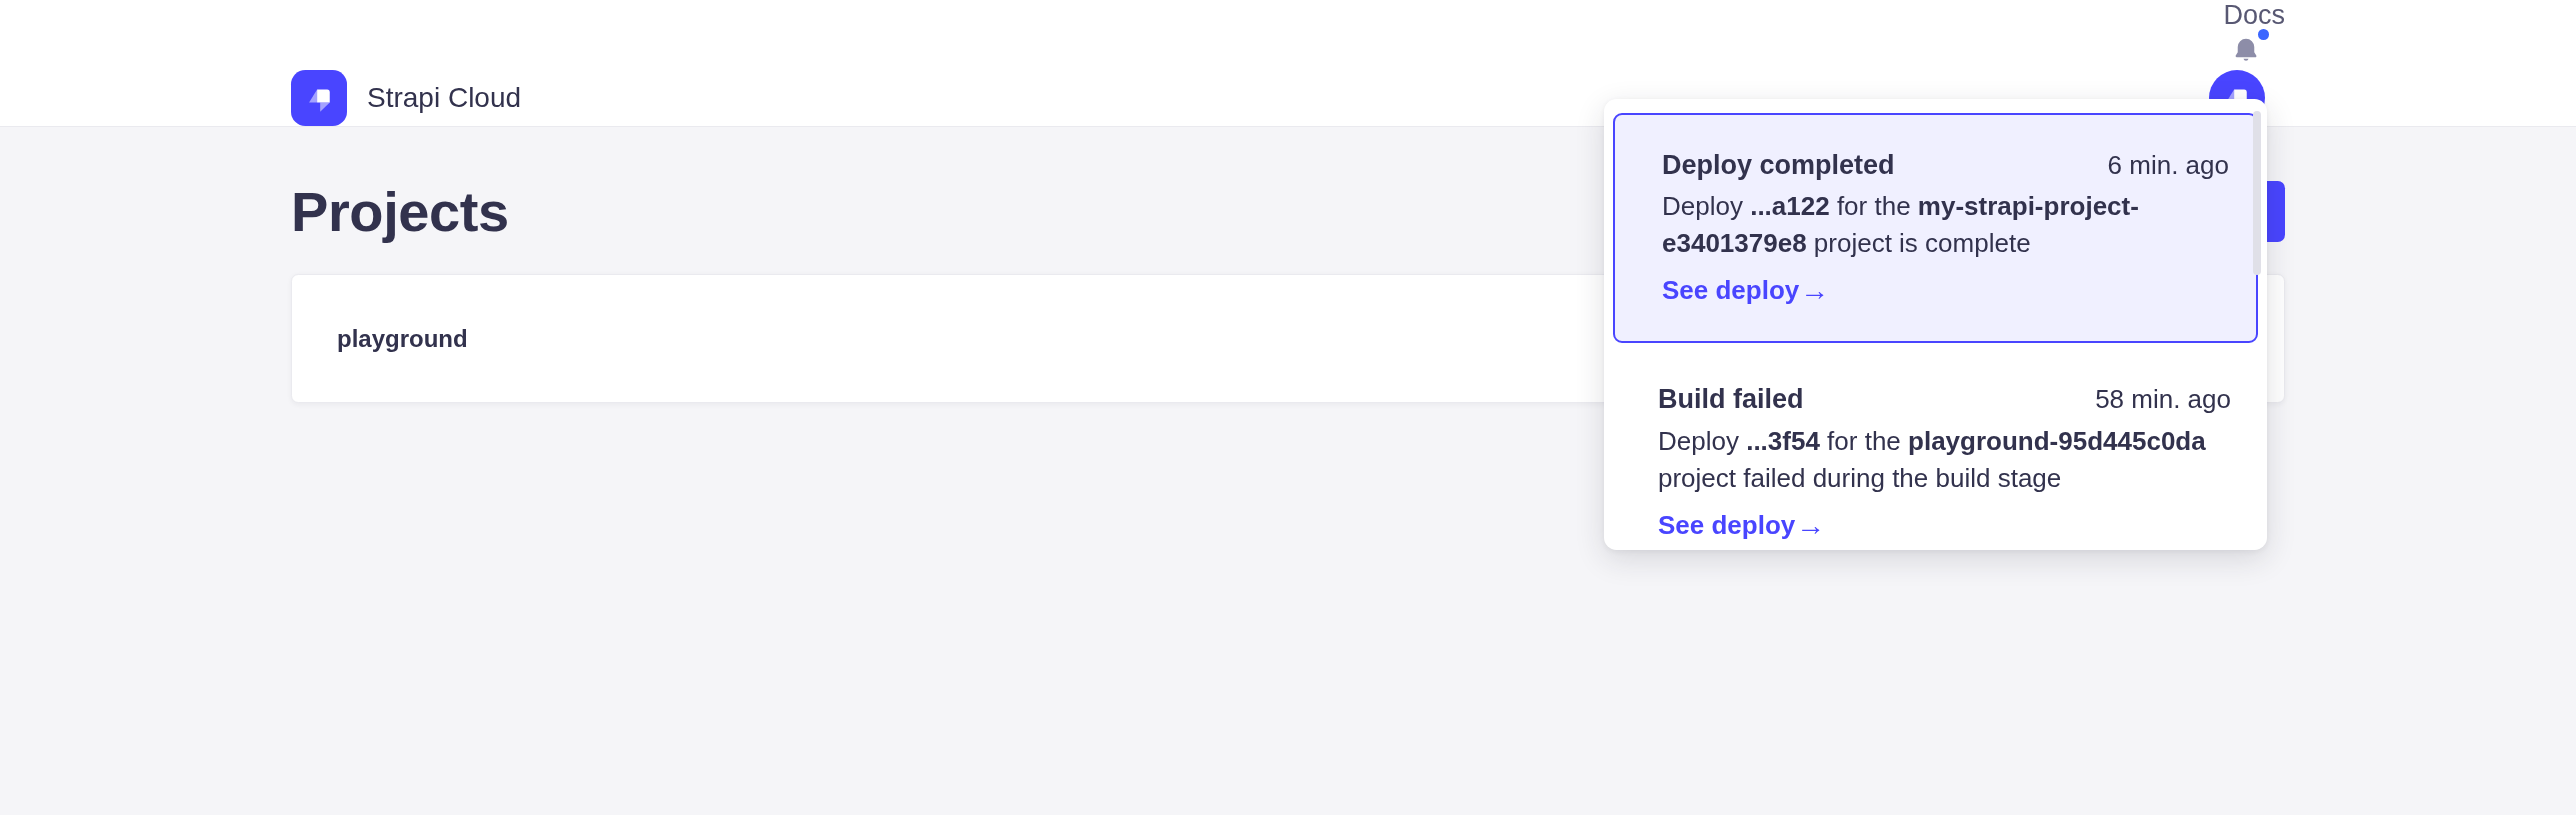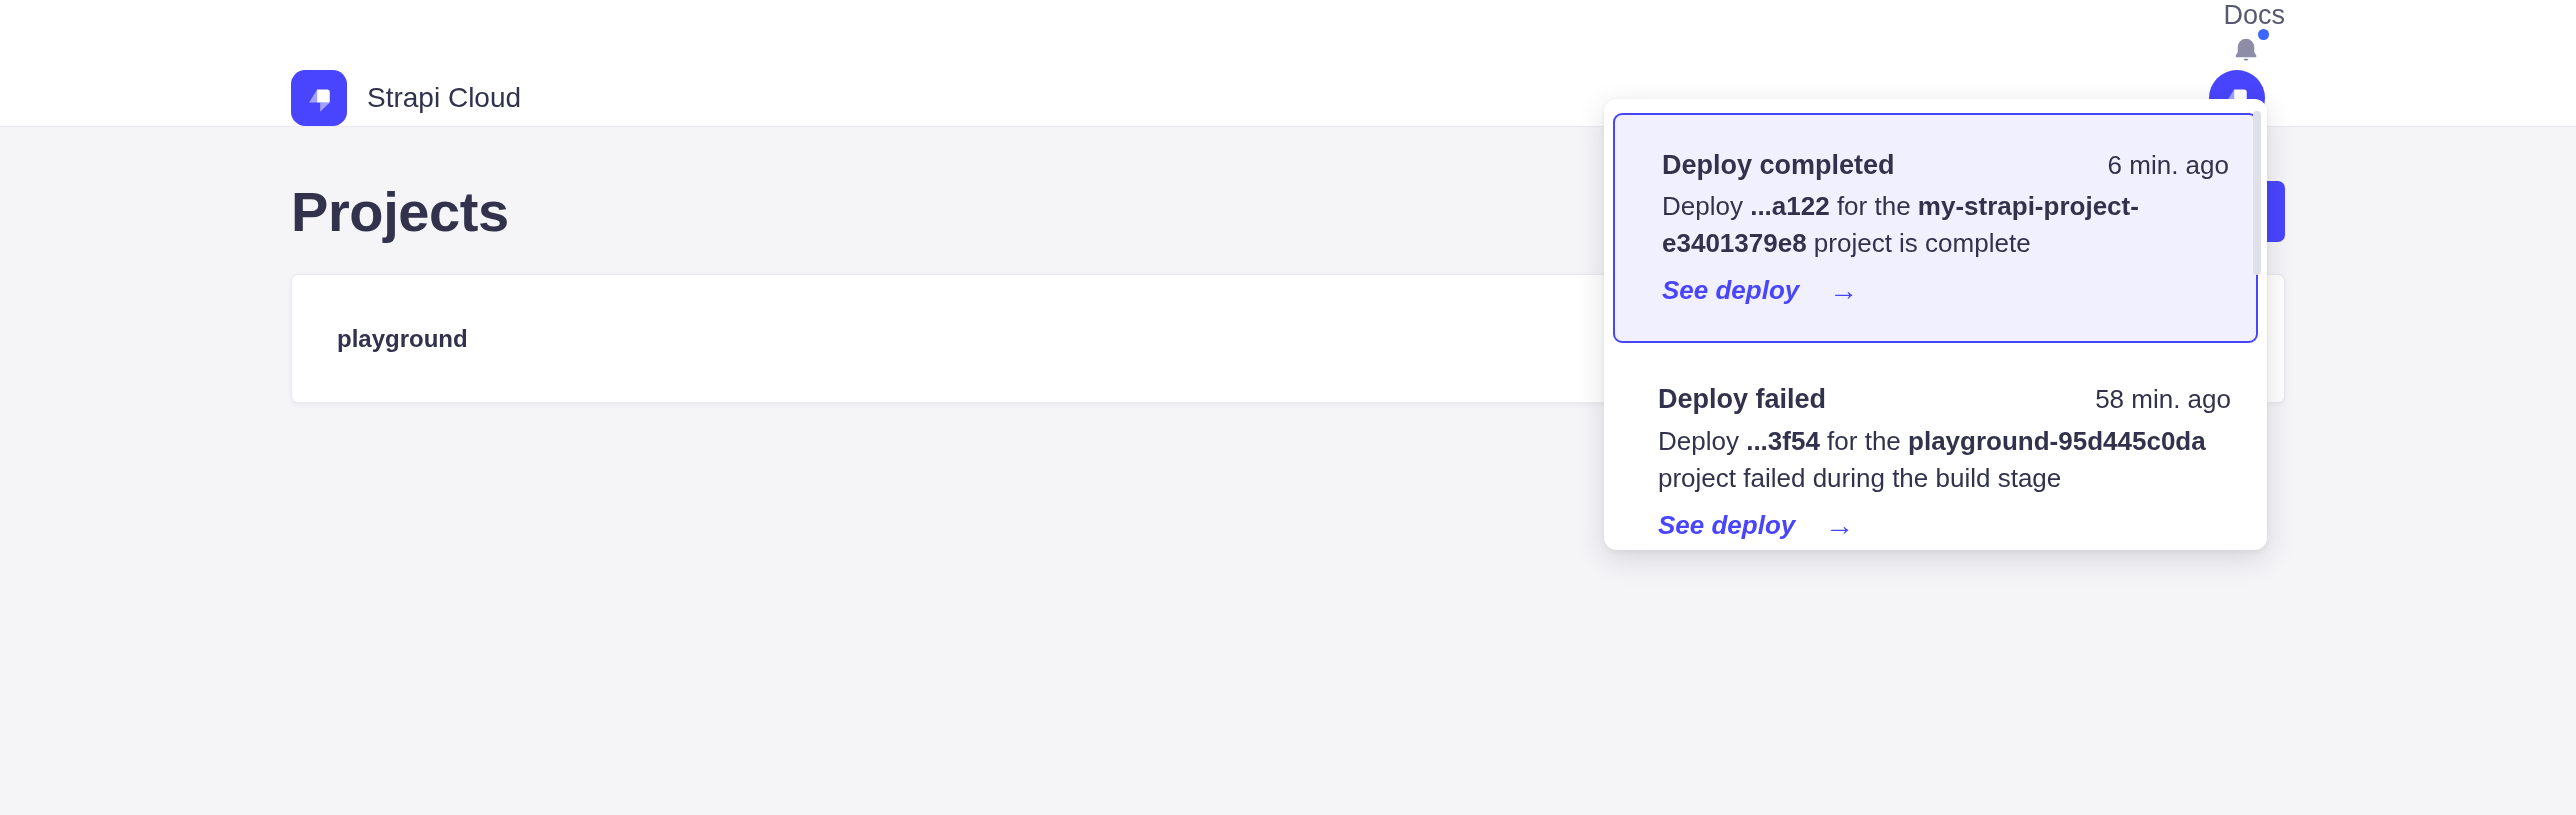--- a/index.html
+++ b/index.html
@@ -84,22 +84,22 @@
     background:#F0F0FF; border:2.7px solid #4945FF; border-radius:9px;
     padding:32px 27px 32px 47px;
   }
   .notif-card.plain { padding:38px 27px 0 45px; }
   .n-title-row { display:flex; justify-content:space-between; align-items:baseline; }
   .n-title { font-size:27px; font-weight:700; color:#32324D; line-height:37px; }
   .n-time { font-size:26px; font-weight:400; color:#32324D; line-height:37px; }
   .n-body { font-size:26px; font-weight:400; color:#32324D; line-height:37px; margin-top:4.5px; }
   .n-body b { font-weight:700; }
   .n-link {
-    margin-top:10px; display:flex; align-items:center; gap:30px;
-    font-size:26px; font-weight:700; color:#4945FF; line-height:37px;font-style:italic;
+    margin-top:10px; display:flex; align-items:center; gap:1px;
+    font-size:26px; font-weight:700; color:#4945FF; line-height:37px;
   }
   .n-link .arrow { font-weight:400; font-size:29px; color:#4945FF; }
   .scroll-thumb {
     position:absolute; right:6.3px; top:11.6px;
     width:8px; height:164px; border-radius:4.5px; background:#E0E0E8;
   }
 </style>
 </head>
 <body>
 
@@ -161,21 +161,21 @@
     </div>
     <div class="n-body"><span>Deploy </span><b>...a122</b><span> for the </span><b>my-strapi-project-e3401379e8</b><span> project is complete</span></div>
     <div class="n-link">
       <span>See deploy</span>
       <span class="arrow">→</span>
     </div>
   </div>
 
   <div class="notif-card plain">
     <div class="n-title-row">
-      <span class="n-title">Deploy failed</span>
+      <span class="n-title">Build failed</span>
       <span class="n-time">58 min. ago</span>
     </div>
     <div class="n-body"><span>Deploy </span><b>...3f54</b><span> for the </span><b>playground-95d445c0da</b><span> project failed during the build stage</span></div>
     <div class="n-link">
       <span>See deploy</span>
       <span class="arrow">→</span>
     </div>
   </div>
 
   <div class="scroll-thumb"></div>

